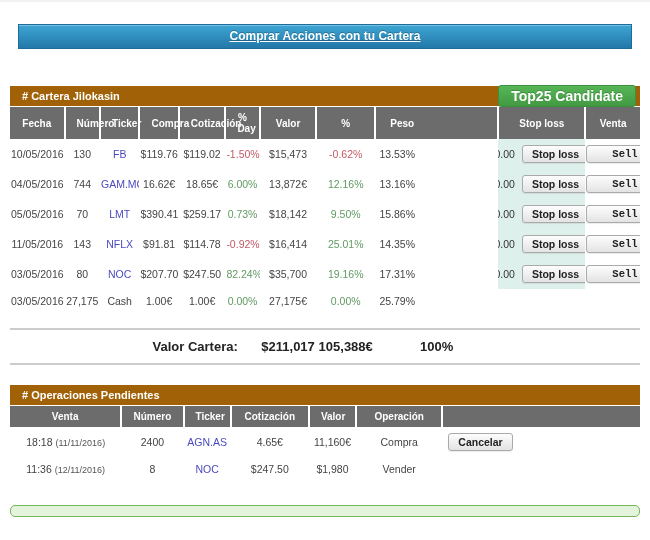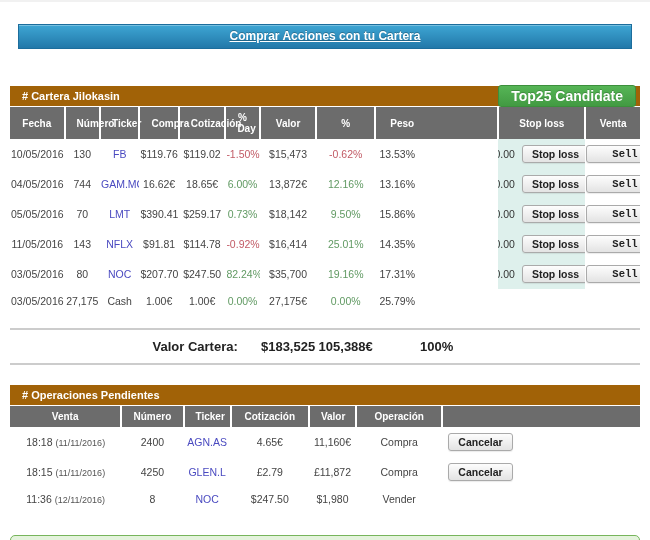--- a/index.html
+++ b/index.html
@@ -235,21 +235,21 @@
         <col style="width:34px">
         <col style="width:56px">
         <col style="width:58px">
       <col style="width:122px">
         <col style="width:86px">
         <col style="width:54px">
     </colgroup>
     <tbody>
         <tr>
       <td colspan="6" class="t-label">Valor Cartera:</td>
-      <td>$183,525</td>
+      <td>$211,017</td>
       <td>105,388€</td>
       <td class="c-peso">100%</td>
       <td colspan="2"></td>
     </tr>
   </tbody>
     </table>
 </div>
 
 <div class="section sec2">
   <div class="panel-head">
@@ -280,29 +280,20 @@
       <tr>
         <td><span>18:18</span> <span class="small-date">(11/11/2016)</span></td>
         <td>2400</td>
         <td><a href="#" class="tick">AGN.AS</a></td>
         <td>4.65€</td>
         <td>11,160€</td>
         <td>Compra</td>
         <td class="c-cancel"><button class="btn">Cancelar</button></td>
       </tr>
       <tr>
-        <td><span>18:15</span> <span class="small-date">(11/11/2016)</span></td>
-        <td>4250</td>
-        <td><a href="#" class="tick">GLEN.L</a></td>
-        <td>£2.79</td>
-        <td>£11,872</td>
-        <td>Compra</td>
-        <td class="c-cancel"><button class="btn">Cancelar</button></td>
-      </tr>
-      <tr>
         <td><span>11:36</span> <span class="small-date">(12/11/2016)</span></td>
         <td>8</td>
         <td><a href="#" class="tick">NOC</a></td>
         <td>$247.50</td>
         <td>$1,980</td>
         <td>Vender</td>
         <td class="c-cancel"></td>
       </tr>
     </tbody>
   </table>

